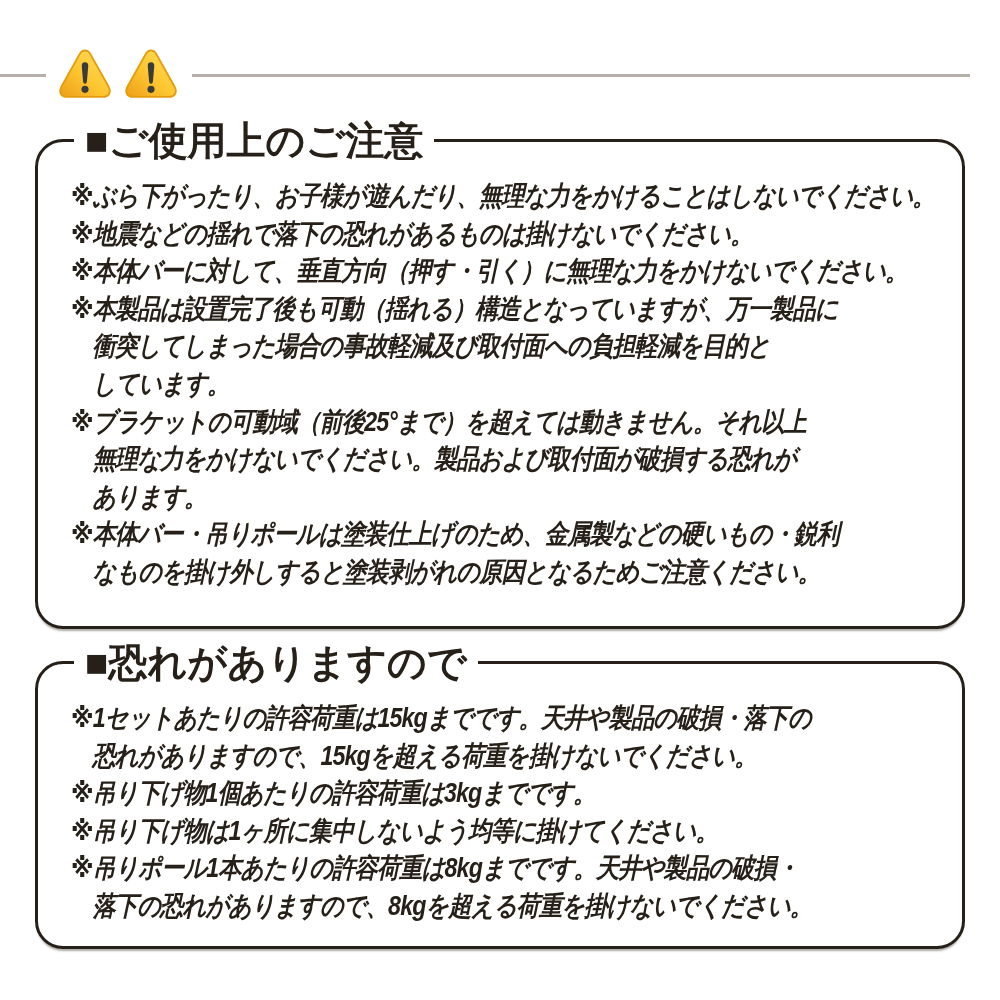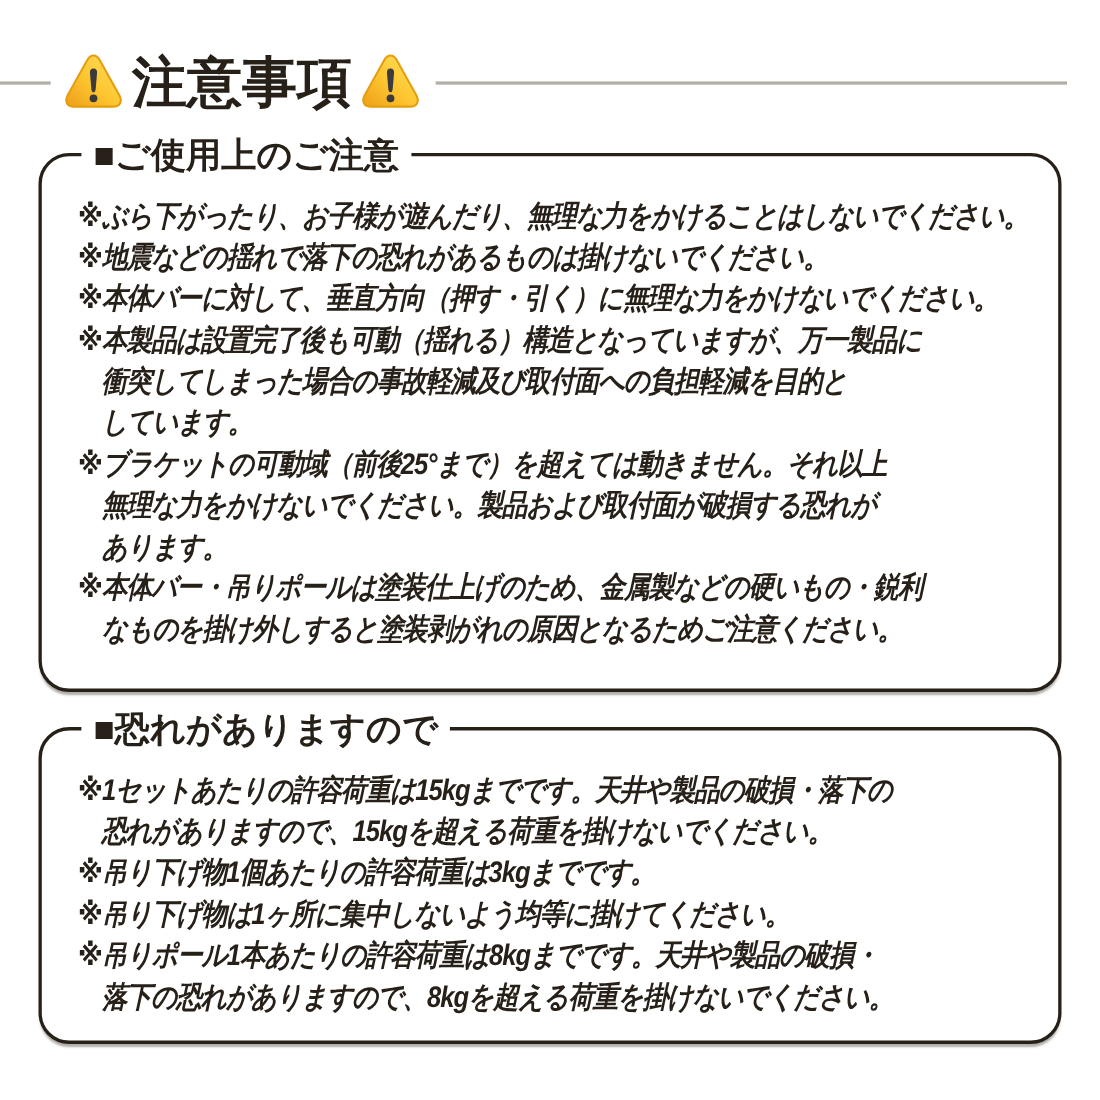--- a/index.html
+++ b/index.html
@@ -52,21 +52,21 @@
   .box-2 { margin-top: 32px; height: 288px; }
 
   .box-header {
     position: absolute;
     top: -22px;
     left: 36px;
     height: 42px;
     line-height: 42px;
     background: #ffffff;
     padding: 0 11px;
-    font-size: 32px;
+    font-size: 39px;
     font-weight: bold;
     white-space: nowrap;
     color: #262019;
   }
 
   .box-body {
     padding: 36px 24px 0 33px;
     font-style: italic;
   }
   .line {
@@ -91,21 +91,20 @@
       <linearGradient id="tg1" x1="0.9" y1="0.1" x2="0.1" y2="0.95">
         <stop offset="0" stop-color="#ffdb56"></stop>
         <stop offset="0.55" stop-color="#fdc52f"></stop>
         <stop offset="1" stop-color="#f0a41c"></stop>
       </linearGradient>
     </defs>
     <path d="M32 4 Q36 4 38.5 8.5 L60 47 Q62.5 52 60.5 55.5 Q58.5 59 53 59 L11 59 Q5.5 59 3.5 55.5 Q1.5 52 4 47 L25.5 8.5 Q28 4 32 4 Z" fill="url(#tg1)" stroke="#e59d0f" stroke-width="2.2" stroke-linejoin="round"></path>
     <path d="M32 18 Q36.2 18 35.8 23 L34.3 40.5 Q34 43.5 32 43.5 Q30 43.5 29.7 40.5 L28.2 23 Q27.8 18 32 18 Z" fill="#3b3b3b"></path>
     <circle cx="32" cy="50" r="4.2" fill="#3b3b3b"></circle>
   </svg>
-  <h1 class="page-title">注意事項</h1>
   <svg class="warn-svg warn-right" width="54" height="58" viewBox="0 0 64 66" aria-hidden="true">
     <defs>
       <linearGradient id="tg2" x1="0.9" y1="0.1" x2="0.1" y2="0.95">
         <stop offset="0" stop-color="#ffdb56"></stop>
         <stop offset="0.55" stop-color="#fdc52f"></stop>
         <stop offset="1" stop-color="#f0a41c"></stop>
       </linearGradient>
     </defs>
     <path d="M32 4 Q36 4 38.5 8.5 L60 47 Q62.5 52 60.5 55.5 Q58.5 59 53 59 L11 59 Q5.5 59 3.5 55.5 Q1.5 52 4 47 L25.5 8.5 Q28 4 32 4 Z" fill="url(#tg2)" stroke="#e59d0f" stroke-width="2.2" stroke-linejoin="round"></path>
     <path d="M32 18 Q36.2 18 35.8 23 L34.3 40.5 Q34 43.5 32 43.5 Q30 43.5 29.7 40.5 L28.2 23 Q27.8 18 32 18 Z" fill="#3b3b3b"></path>

